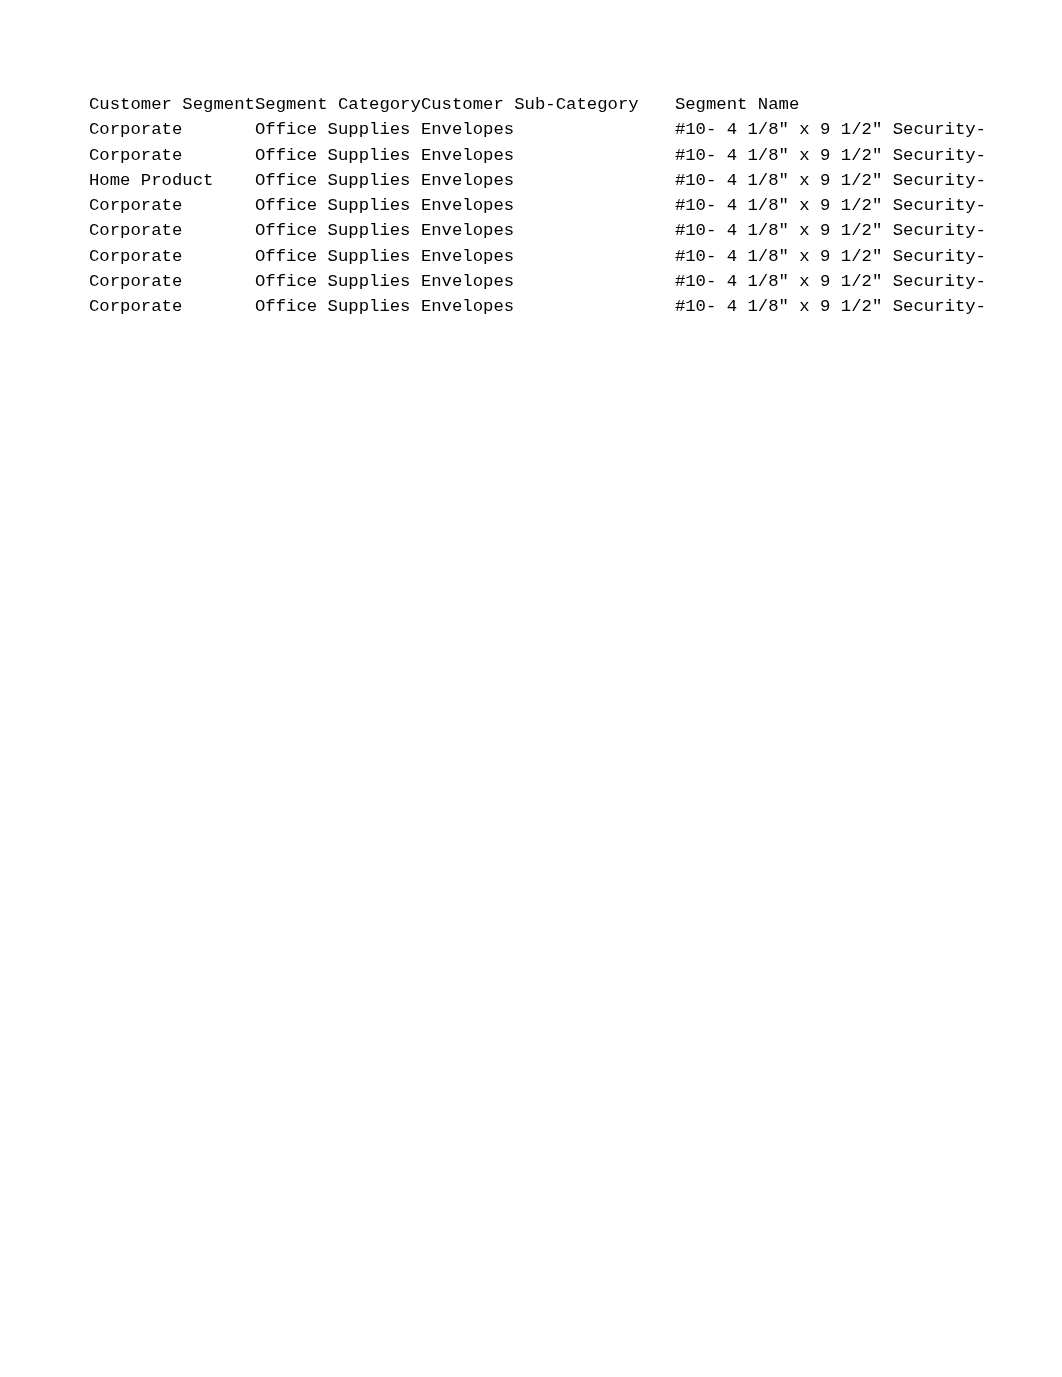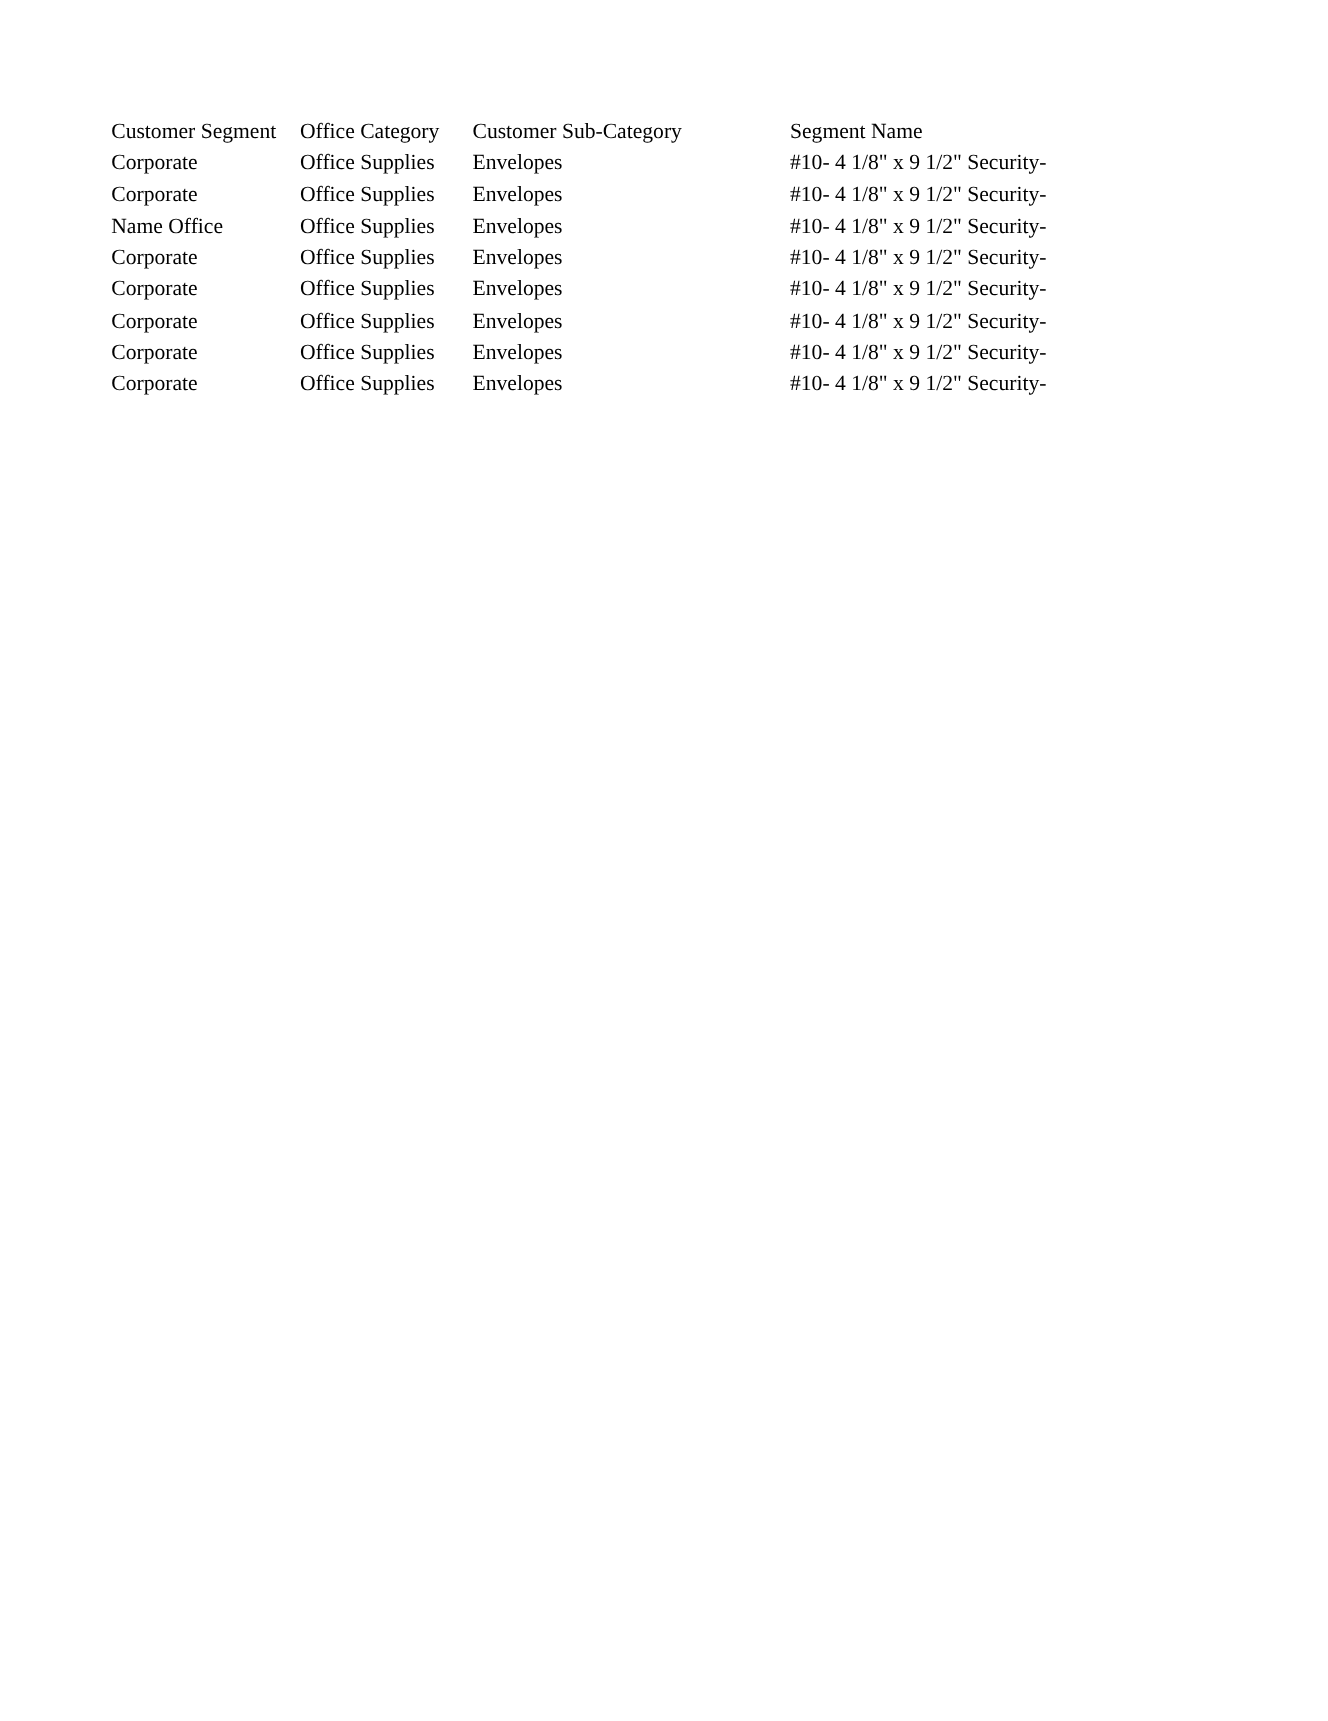--- a/index.html
+++ b/index.html
@@ -41,20 +41,21 @@
   .data-table th,
   .data-table td {
     padding: 0;
     margin: 0;
     border: 0;
     text-align: left;
     vertical-align: baseline;
     font-weight: normal;
     line-height: 25.3px;
     height: 25.3px;
+    font-family: Liberation Mono, monospace;
   }
 
   
   .col-segment    { width: 151px; }
   .col-category   { width: 138px; }
   .col-subcat     { width: 254px; }
   .col-prodname   { width: auto;  }
 
   .cell-segment   { padding-right: 6px; }
   .cell-category  { padding-right: 6px; }
@@ -75,40 +76,40 @@
   <table class="data-table">
     <colgroup>
       <col class="col-segment">
       <col class="col-category">
       <col class="col-subcat">
       <col class="col-prodname">
     </colgroup>
     <thead>
       <tr>
         <th class="hdr-segment cell-segment">Customer Segment</th>
-        <th class="hdr-category cell-category">Office Category</th>
+        <th class="hdr-category cell-category">Segment Category</th>
         <th class="hdr-subcat cell-subcat">Customer Sub-Category</th>
         <th class="hdr-prodname cell-prodname">Segment Name</th>
       </tr>
     </thead>
     <tbody>
         <tr>
           <td class="cell-segment">Corporate</td>
           <td class="cell-category">Office Supplies</td>
           <td class="cell-subcat">Envelopes</td>
           <td class="cell-prodname">#10- 4 1/8" x 9 1/2" Security-</td>
         </tr>
         <tr>
           <td class="cell-segment">Corporate</td>
           <td class="cell-category">Office Supplies</td>
           <td class="cell-subcat">Envelopes</td>
           <td class="cell-prodname">#10- 4 1/8" x 9 1/2" Security-</td>
         </tr>
         <tr>
-          <td class="cell-segment">Name Office</td>
+          <td class="cell-segment">Home Product</td>
           <td class="cell-category">Office Supplies</td>
           <td class="cell-subcat">Envelopes</td>
           <td class="cell-prodname">#10- 4 1/8" x 9 1/2" Security-</td>
         </tr>
         <tr>
           <td class="cell-segment">Corporate</td>
           <td class="cell-category">Office Supplies</td>
           <td class="cell-subcat">Envelopes</td>
           <td class="cell-prodname">#10- 4 1/8" x 9 1/2" Security-</td>
         </tr>

